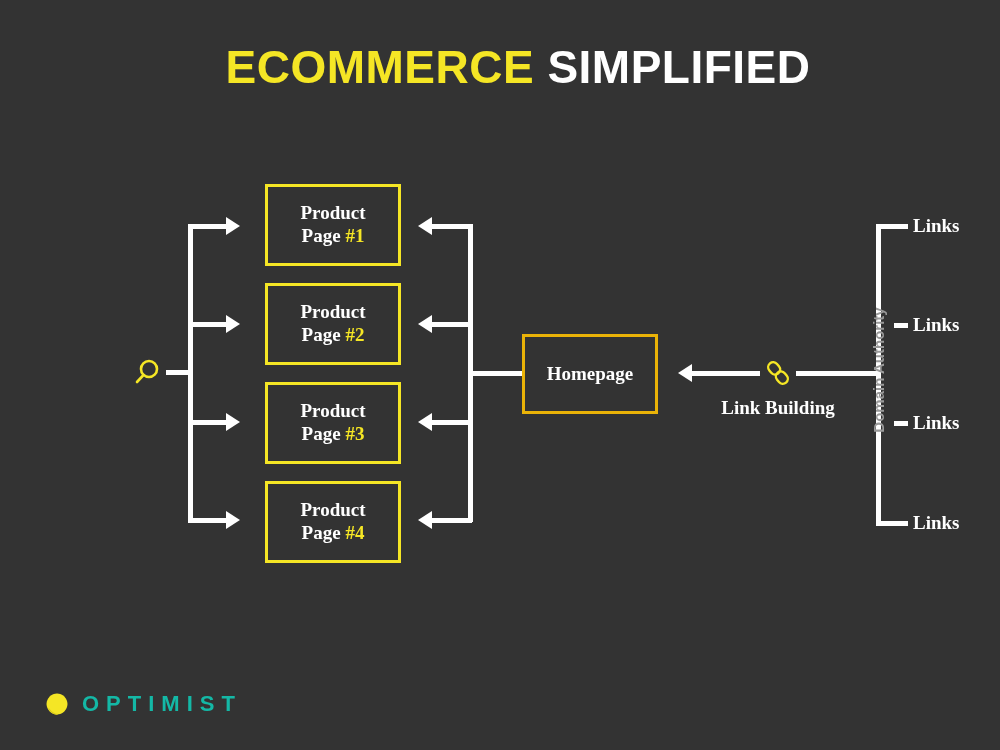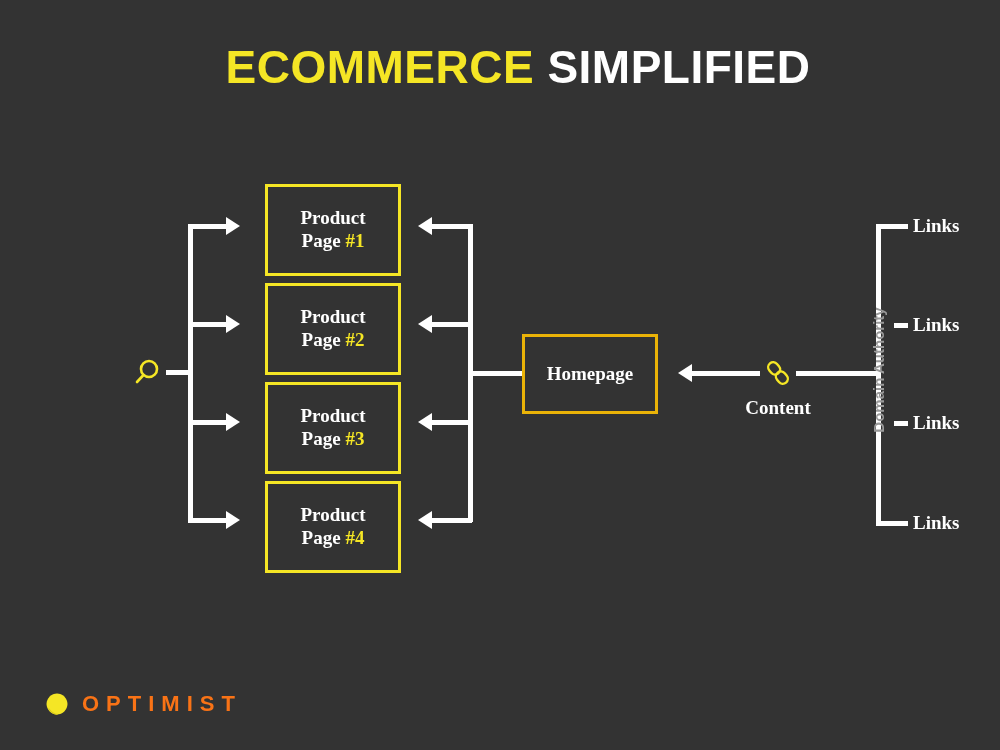--- a/index.html
+++ b/index.html
@@ -29,21 +29,21 @@
     letter-spacing: 0.5px;
     white-space: nowrap;
   }
   #title .yellow { color: #F5E625; margin-left: 36px; }
   #title .white  { color: #FFFFFF; }
 
   
   .product-box {
     position: absolute;
     width: 136px;
-    height: 92px;
+    height: 82px;
     border: 3px solid #F5E625;
     box-sizing: border-box;
     display: flex;
     flex-direction: column;
     align-items: center;
     justify-content: center;
     font-family: "Liberation Serif", serif;
     font-weight: bold;
     font-size: 19px;
     color: #FFFFFF;
@@ -162,21 +162,21 @@
     height: 24px;
   }
   #logo-text {
     position: absolute;
     left: 82px;
     top: 691px;
     font-family: "Liberation Sans", sans-serif;
     font-weight: bold;
     font-size: 22px;
     letter-spacing: 7px;
-    color: #f97316;
+    color: #14b8a6;
   }
   #footer-url {
     position: absolute;
     right: 42px;
     top: 690px;
     font-family: "Liberation Serif", serif;
     font-size: 21px;
     color: #b9b9b9;
   }
 </style>
@@ -260,21 +260,21 @@
   <div id="link-icon">
     <svg width="32" height="32" viewBox="0 0 32 32">
       <g transform="rotate(-40 16 16)" fill="none" stroke="#F5E625" stroke-width="2.4">
         <rect x="11" y="3.5" width="10" height="13" rx="5"></rect>
         <rect x="11" y="15.5" width="10" height="13" rx="5"></rect>
       </g>
     </svg>
   </div>
 
   <div id="link-building-label">
-    <div>Content</div>
+    <div>Link Building</div>
   </div>
 
   <div class="ln" style="left:876px; top:224px; width:5px; height:302px;"></div>
 
   <div class="ln" style="left:876px; top:224px; width:32px; height:5px;"></div>
 
   <div class="ln" style="left:894px; top:323px; width:14px; height:5px;"></div>
   <div class="ln" style="left:894px; top:421px; width:14px; height:5px;"></div>
 
   <div class="ln" style="left:876px; top:521px; width:32px; height:5px;"></div>

